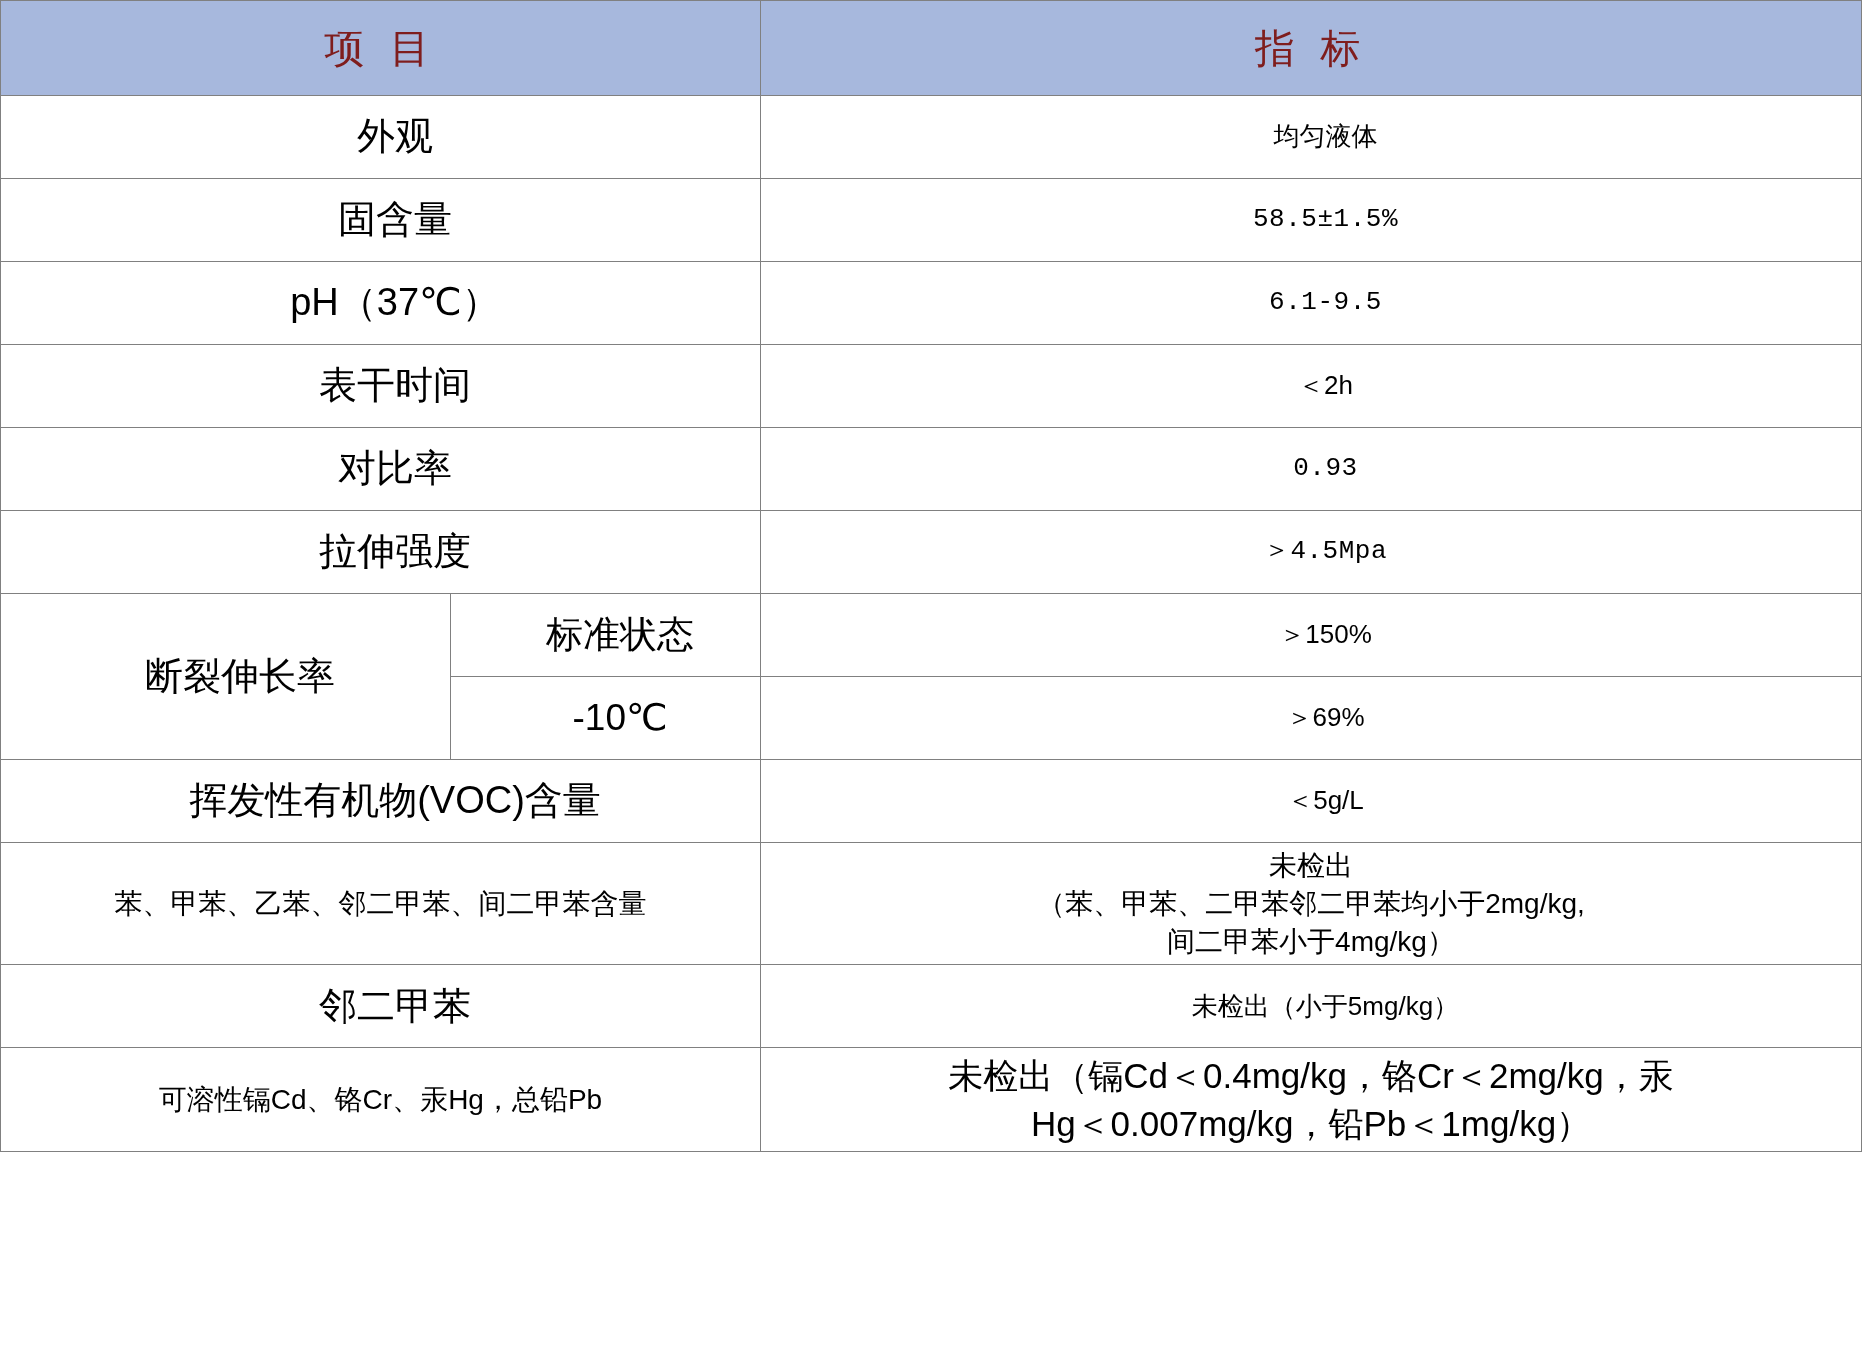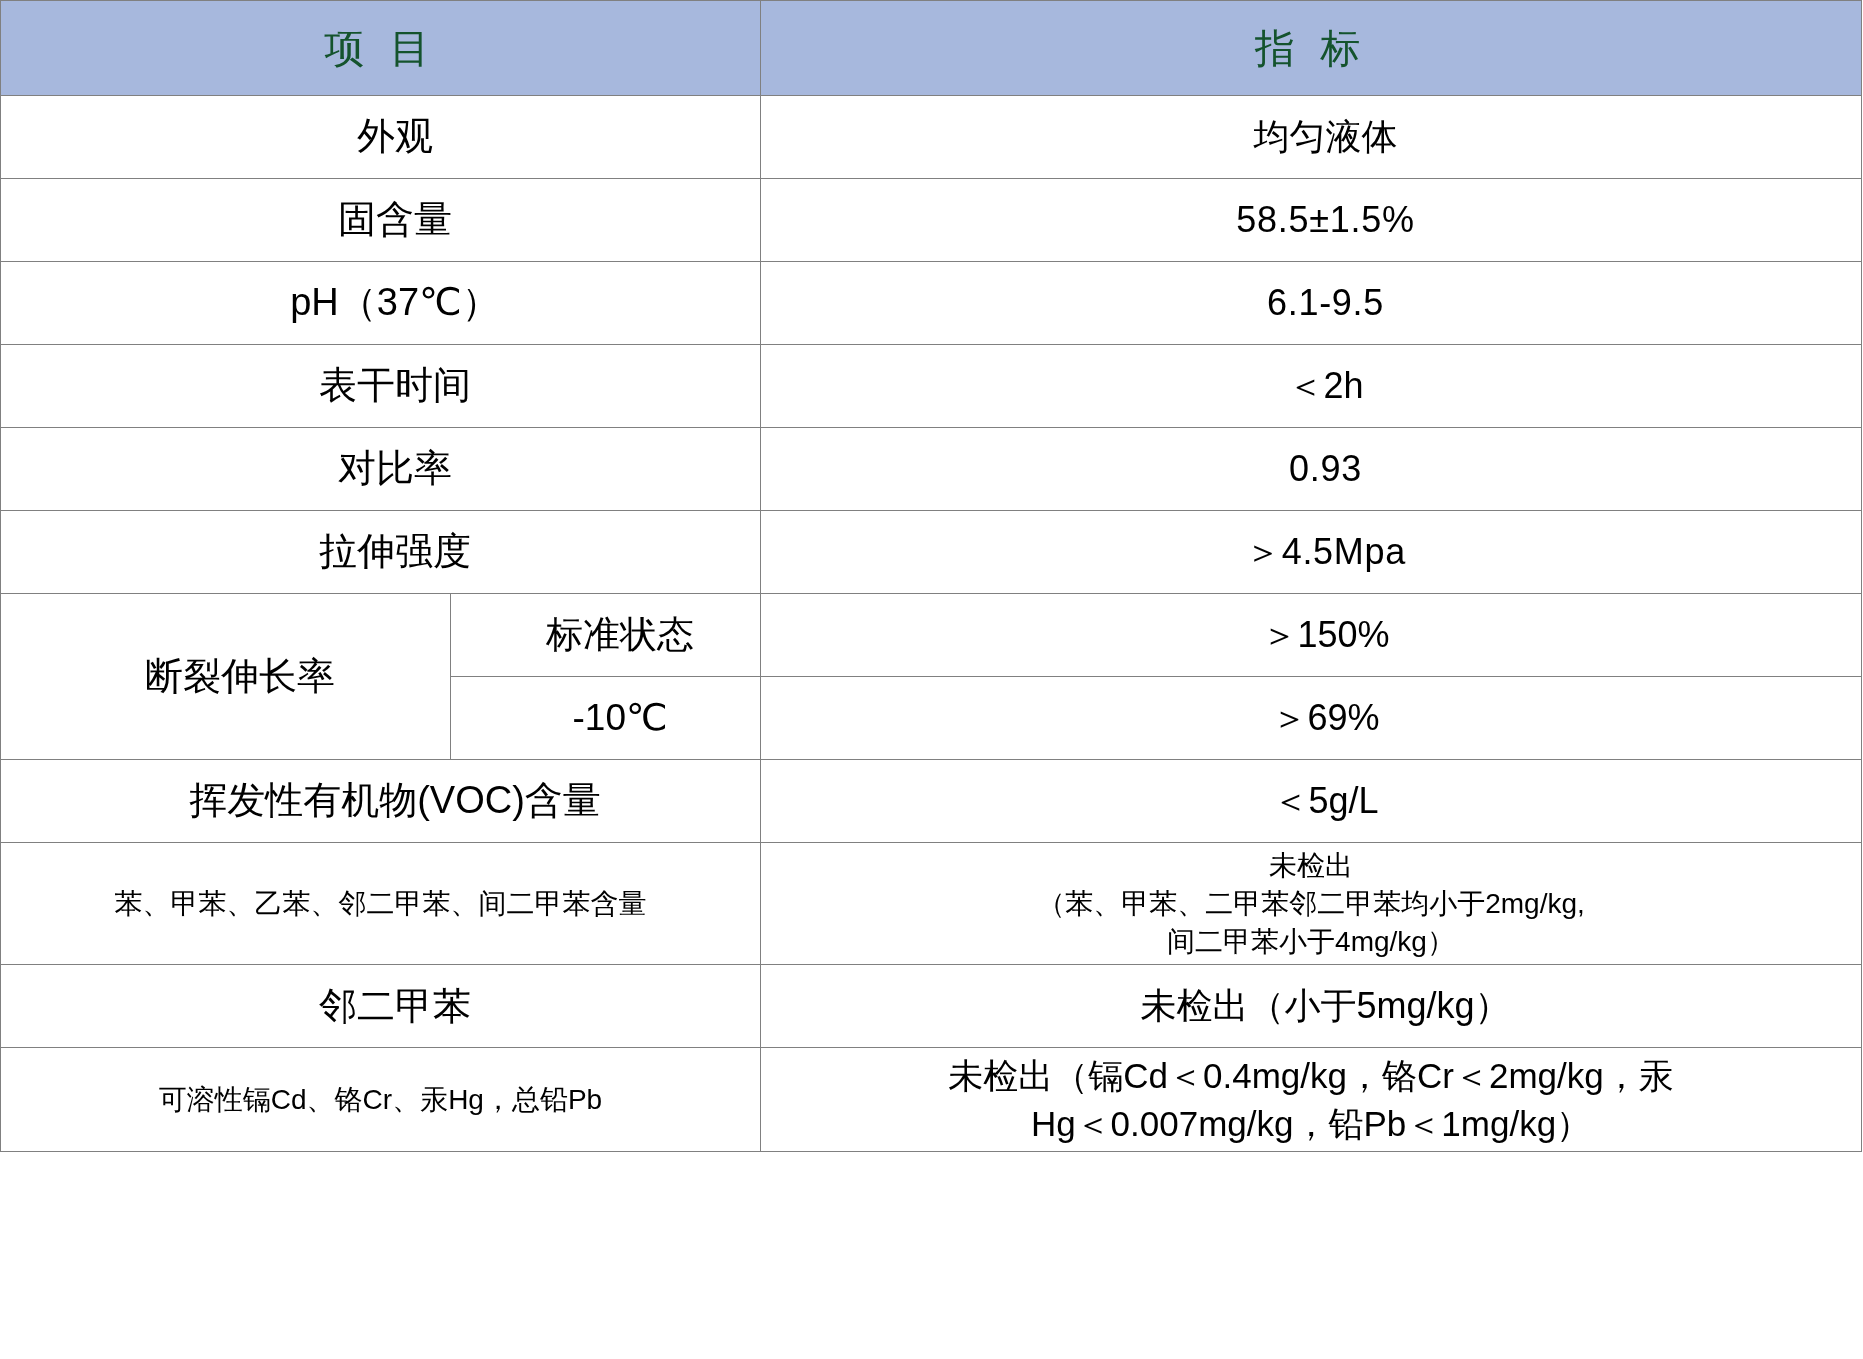--- a/index.html
+++ b/index.html
@@ -24,27 +24,27 @@
     vertical-align: middle;
     font-weight: normal;
     padding: 4px 6px;
     line-height: 1.35;
   }
   .header-row th {
     background: #a7b8dd;
     font-size: 40px;
     letter-spacing: 0.18em;
     height: 86px;
-    color: #14532d;
+    color: #7f1d1d;
   }
   .r-item {
     font-size: 38px;
   }
   .r-value {
-    font-size: 36px;
+    font-size: 26px;
   }
   tr.data-row td {
     height: 74px;
     padding-left: 35px;
   }
   tr.tall-row td {
     height: 74px;
   }
   .multi-line {
     font-size: 28px;
@@ -52,21 +52,21 @@
   }
   .sub-label {
     font-size: 37px;
   }
   .small-note {
     font-size: 35px;
     line-height: 1.5;
     border-radius: 12px;
   }
   .mono-num {
-    font-family: Liberation Sans, sans-serif;
+    font-family: Liberation Mono, monospace;
     letter-spacing: 0.02em;
   }
 </style>
 </head>
 <body>
 
 <table class="spec-table">
   <colgroup>
     <col style="width:450px">
     <col style="width:310px">

